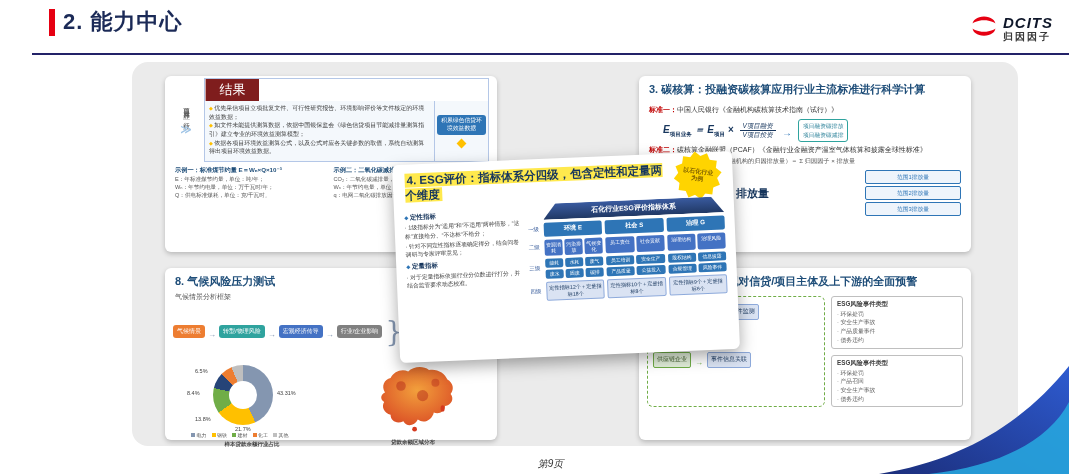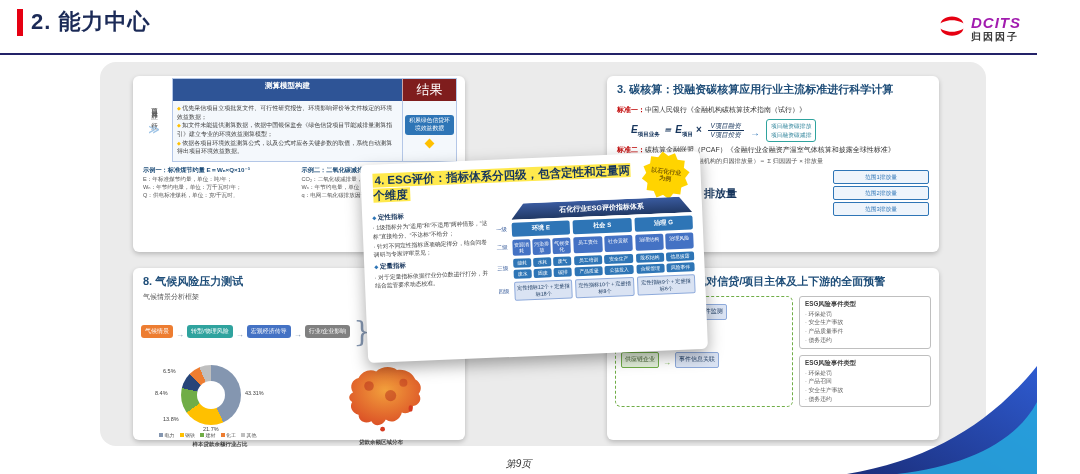--- a/index.html
+++ b/index.html
@@ -1,27 +1,27 @@
 <!DOCTYPE html>
 <html><head>
 <meta charset="utf-8">
 <style>
   * { box-sizing: border-box; margin: 0; padding: 0; }
   body { background: #ffffff; }
   .stage {
     position: relative; width: 1037px; height: 474px; background: #fff;
-    font-family: "Liberation Sans", "DejaVu Sans", sans-serif; overflow: hidden;
+    font-family: "Liberation Sans", "DejaVu Sans", sans-serif; overflow: hidden; margin-left: 32px;
   }
   
   .hdr-accent { position: absolute; left: 17px; top: 9px; width: 6px; height: 27px; background: #e60012; }
   .hdr-title  { position: absolute; left: 31px; top: 7px; font-size: 22px; font-weight: 700; color: #1b2a57; letter-spacing: 1px; }
   .hdr-rule   { position: absolute; left: 0; top: 53px; width: 1080px; height: 2px; background: #232268; }
   .logo { position: absolute; right: 16px; top: 12px; display: flex; align-items: center; gap: 5px; z-index: 9; }
   .logo-txt { display: flex; flex-direction: column; line-height: 1; }
-  .logo-brand { color: #a21caf; font-weight: 700; font-style: italic; font-size: 15px; letter-spacing: 1px; }
+  .logo-brand { color: #0f172a; font-weight: 700; font-style: italic; font-size: 15px; letter-spacing: 1px; }
   .logo-co { color: #3a3a3a; font-weight: 700; font-size: 10px; margin-top: 2px; letter-spacing: 2px; }
   
   .panel { position: absolute; left: 100px; top: 62px; width: 886px; height: 384px; background: #ebebeb; border-radius: 16px; }
   .wave { position: absolute; right: 0; bottom: 0; width: 300px; height: 130px; z-index: 8; }
   .pagenum { position: absolute; left: 50%; bottom: 3px; transform: translateX(-50%); font-size: 10px; font-style: italic; color: #333; z-index: 9; }
   
   .card { position: absolute; background: #fff; border-radius: 6px; box-shadow: 0 2px 5px rgba(0,0,0,.22); }
   .cardA { left: 133px; top: 76px;  width: 332px; height: 176px; }
   .cardB { left: 607px; top: 76px;  width: 332px; height: 176px; }
   .cardC { left: 133px; top: 268px; width: 332px; height: 172px; }
@@ -161,21 +161,20 @@
   </svg>
 
   <div class="card cardA">
     <div class="envA-body">
       <div class="envA-rail">
         <span class="rail-text">项目归属产业、行业</span>
         <span class="rail-chev"></span>
       </div>
       <div class="envA-tbl">
         <div class="envA-hdr">
-          <div class="h-main">测算模型构建</div>
           <div class="h-res">结果</div>
         </div>
         <div class="envA-bodyrow">
           <div class="envA-bullets">
             <div class="b">优先采信项目立项批复文件、可行性研究报告、环境影响评价等文件核定的环境效益数据；</div>
             <div class="b">如文件未能提供测算数据，依据中国银保监会《绿色信贷项目节能减排量测算指引》建立专业的环境效益测算模型；</div>
             <div class="b">依据各项目环境效益测算公式，以及公式对应各关键参数的取值，系统自动测算得出项目环境效益数据。</div>
           </div>
           <div class="envA-res">
             <div class="res-box">积累绿色信贷环境效益数据</div>

